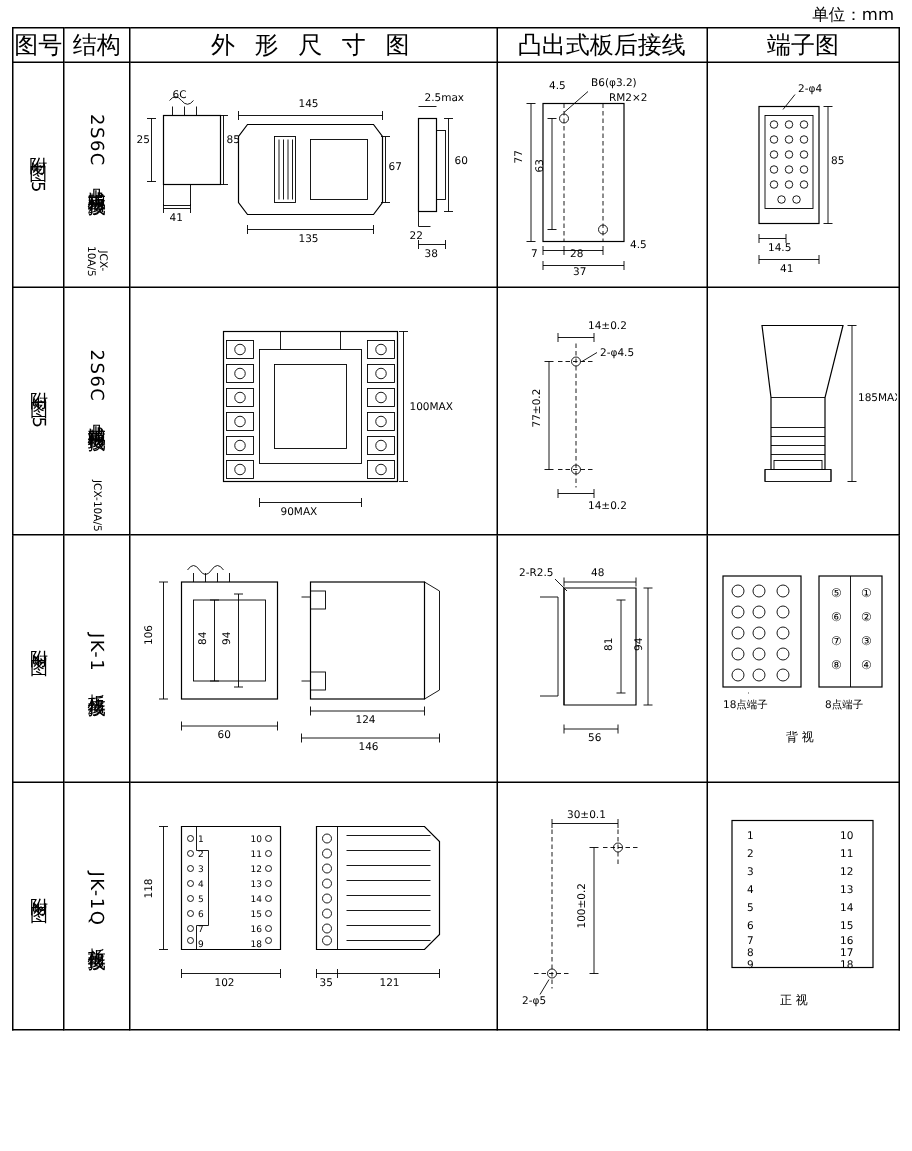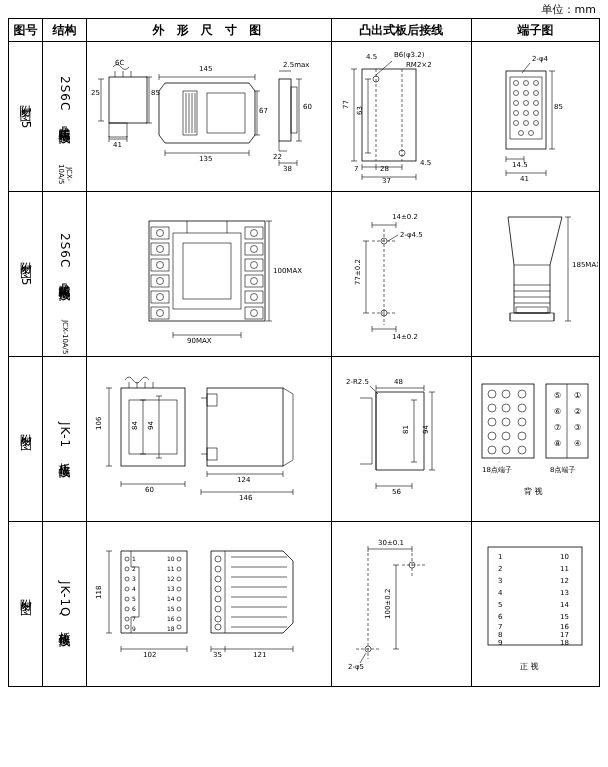--- a/index.html
+++ b/index.html
@@ -1,21 +1,21 @@
 <!DOCTYPE html>
 <html><head>
 <meta charset="utf-8">
 <style>
   html,body{margin:0;padding:0;background:#ffffff;}
   body{width:608px;height:767px;font-family:"DejaVu Sans","Liberation Sans",sans-serif;color:#000;}
   .page{position:relative;width:608px;height:767px;}
   .unit{position:absolute;right:12px;top:2px;font-size:11px;}
   table.main{position:absolute;left:8px;top:18px;width:592px;border-collapse:collapse;table-layout:fixed;}
   table.main td,table.main th{border:1px solid #000;padding:0;vertical-align:middle;text-align:center;}
-  th{font-weight:bold;font-size:12px;height:22px;}
+  th{font-weight:normal;font-size:16px;height:22px;}
   .col1{width:34px;}
   .col2{width:44px;}
   .col3{width:244px;}
   .col4{width:140px;}
   .col5{width:128px;}
   .hdr-sp{letter-spacing:4px;}
   .vcell{font-size:12px;line-height:14px;}
   .tiny{font-size:7px;}
   .r1{height:150px;}
   .r2{height:165px;}

